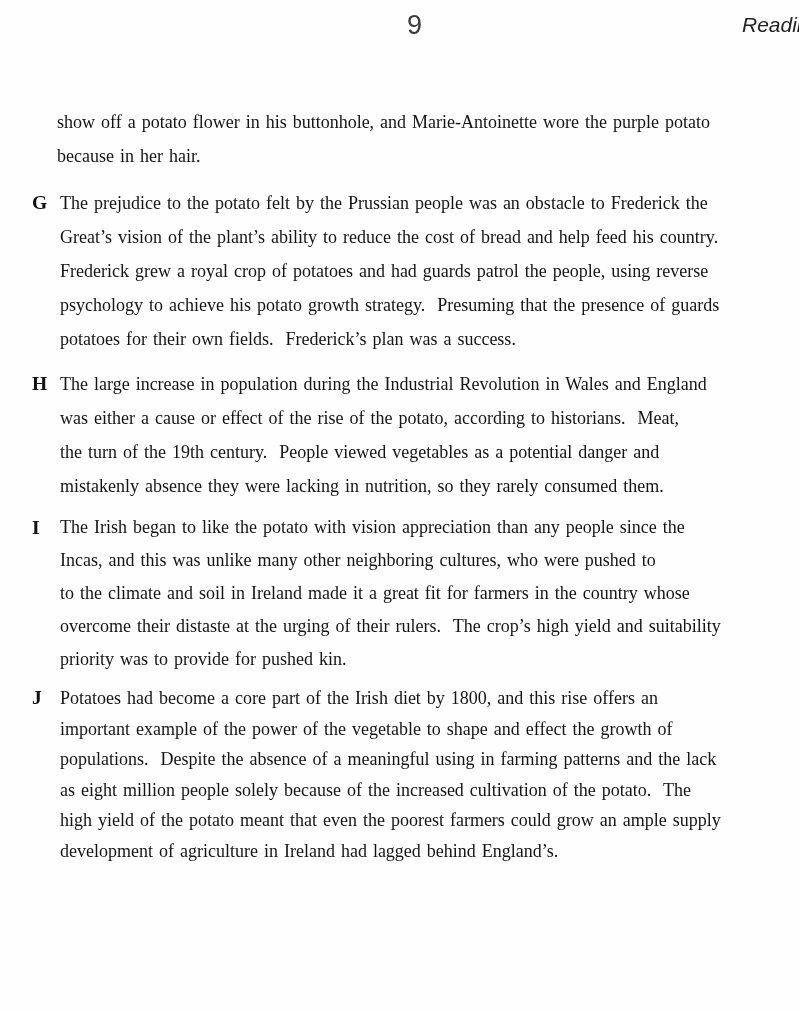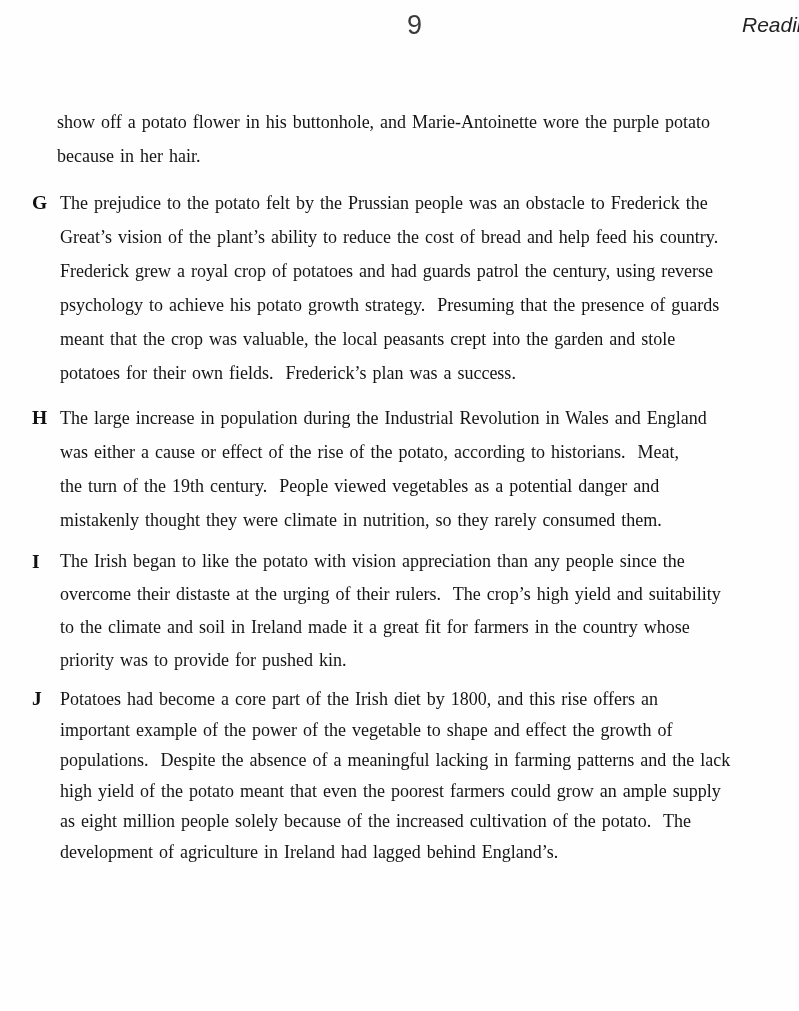--- a/index.html
+++ b/index.html
@@ -91,50 +91,50 @@
     <div class="intro" id="intro-paragraph">
         <div class="line">show off a potato flower in his buttonhole, and Marie-Antoinette wore the purple potato</div>
         <div class="line">because in her hair.</div>
       </div>
     <div id="paragraphs">
         <div class="para para-0">
           <span class="label">G</span>
           <div class="lines">
             <div class="line">The prejudice to the potato felt by the Prussian people was an obstacle to Frederick the</div>
             <div class="line">Great’s vision of the plant’s ability to reduce the cost of bread and help feed his country.</div>
-            <div class="line">Frederick grew a royal crop of potatoes and had guards patrol the century, using reverse</div>
+            <div class="line">Frederick grew a royal crop of potatoes and had guards patrol the people, using reverse</div>
             <div class="line">psychology to achieve his potato growth strategy.  Presuming that the presence of guards</div>
-            <div class="line">meant that the crop was valuable, the local peasants crept into the garden and stole</div>
             <div class="line">potatoes for their own fields.  Frederick’s plan was a success.</div>
           </div>
         </div>
         <div class="para para-1">
           <span class="label">H</span>
           <div class="lines">
             <div class="line">The large increase in population during the Industrial Revolution in Wales and England</div>
             <div class="line">was either a cause or effect of the rise of the potato, according to historians.  Meat,</div>
             <div class="line">the turn of the 19th century.  People viewed vegetables as a potential danger and</div>
-            <div class="line">mistakenly thought they were climate in nutrition, so they rarely consumed them.</div>
+            <div class="line">mistakenly absence they were lacking in nutrition, so they rarely consumed them.</div>
           </div>
         </div>
         <div class="para para-2">
           <span class="label">I</span>
           <div class="lines">
             <div class="line">The Irish began to like the potato with vision appreciation than any people since the</div>
+            <div class="line">Incas, and this was unlike many other neighboring cultures, who were pushed to</div>
+            <div class="line">to the climate and soil in Ireland made it a great fit for farmers in the country whose</div>
             <div class="line">overcome their distaste at the urging of their rulers.  The crop’s high yield and suitability</div>
-            <div class="line">to the climate and soil in Ireland made it a great fit for farmers in the country whose</div>
             <div class="line">priority was to provide for pushed kin.</div>
           </div>
         </div>
         <div class="para para-3">
           <span class="label">J</span>
           <div class="lines">
             <div class="line">Potatoes had become a core part of the Irish diet by 1800, and this rise offers an</div>
             <div class="line">important example of the power of the vegetable to shape and effect the growth of</div>
-            <div class="line">populations.  Despite the absence of a meaningful lacking in farming patterns and the lack</div>
+            <div class="line">populations.  Despite the absence of a meaningful using in farming patterns and the lack</div>
+            <div class="line">as eight million people solely because of the increased cultivation of the potato.  The</div>
             <div class="line">high yield of the potato meant that even the poorest farmers could grow an ample supply</div>
-            <div class="line">as eight million people solely because of the increased cultivation of the potato.  The</div>
             <div class="line">development of agriculture in Ireland had lagged behind England’s.</div>
           </div>
         </div>
       </div>
   </div>
 </div>
 
 </body></html>

